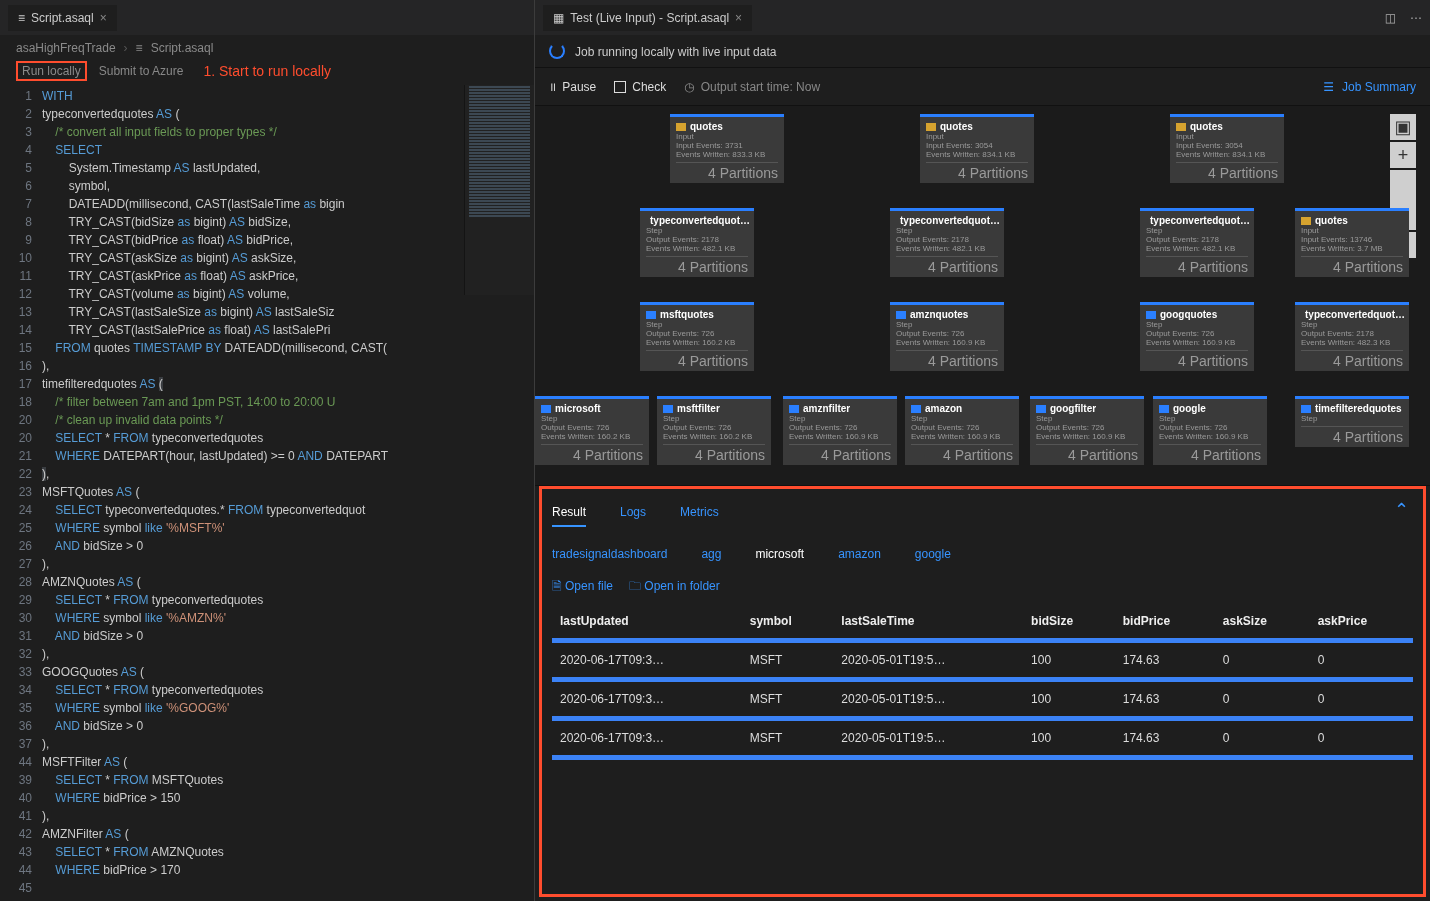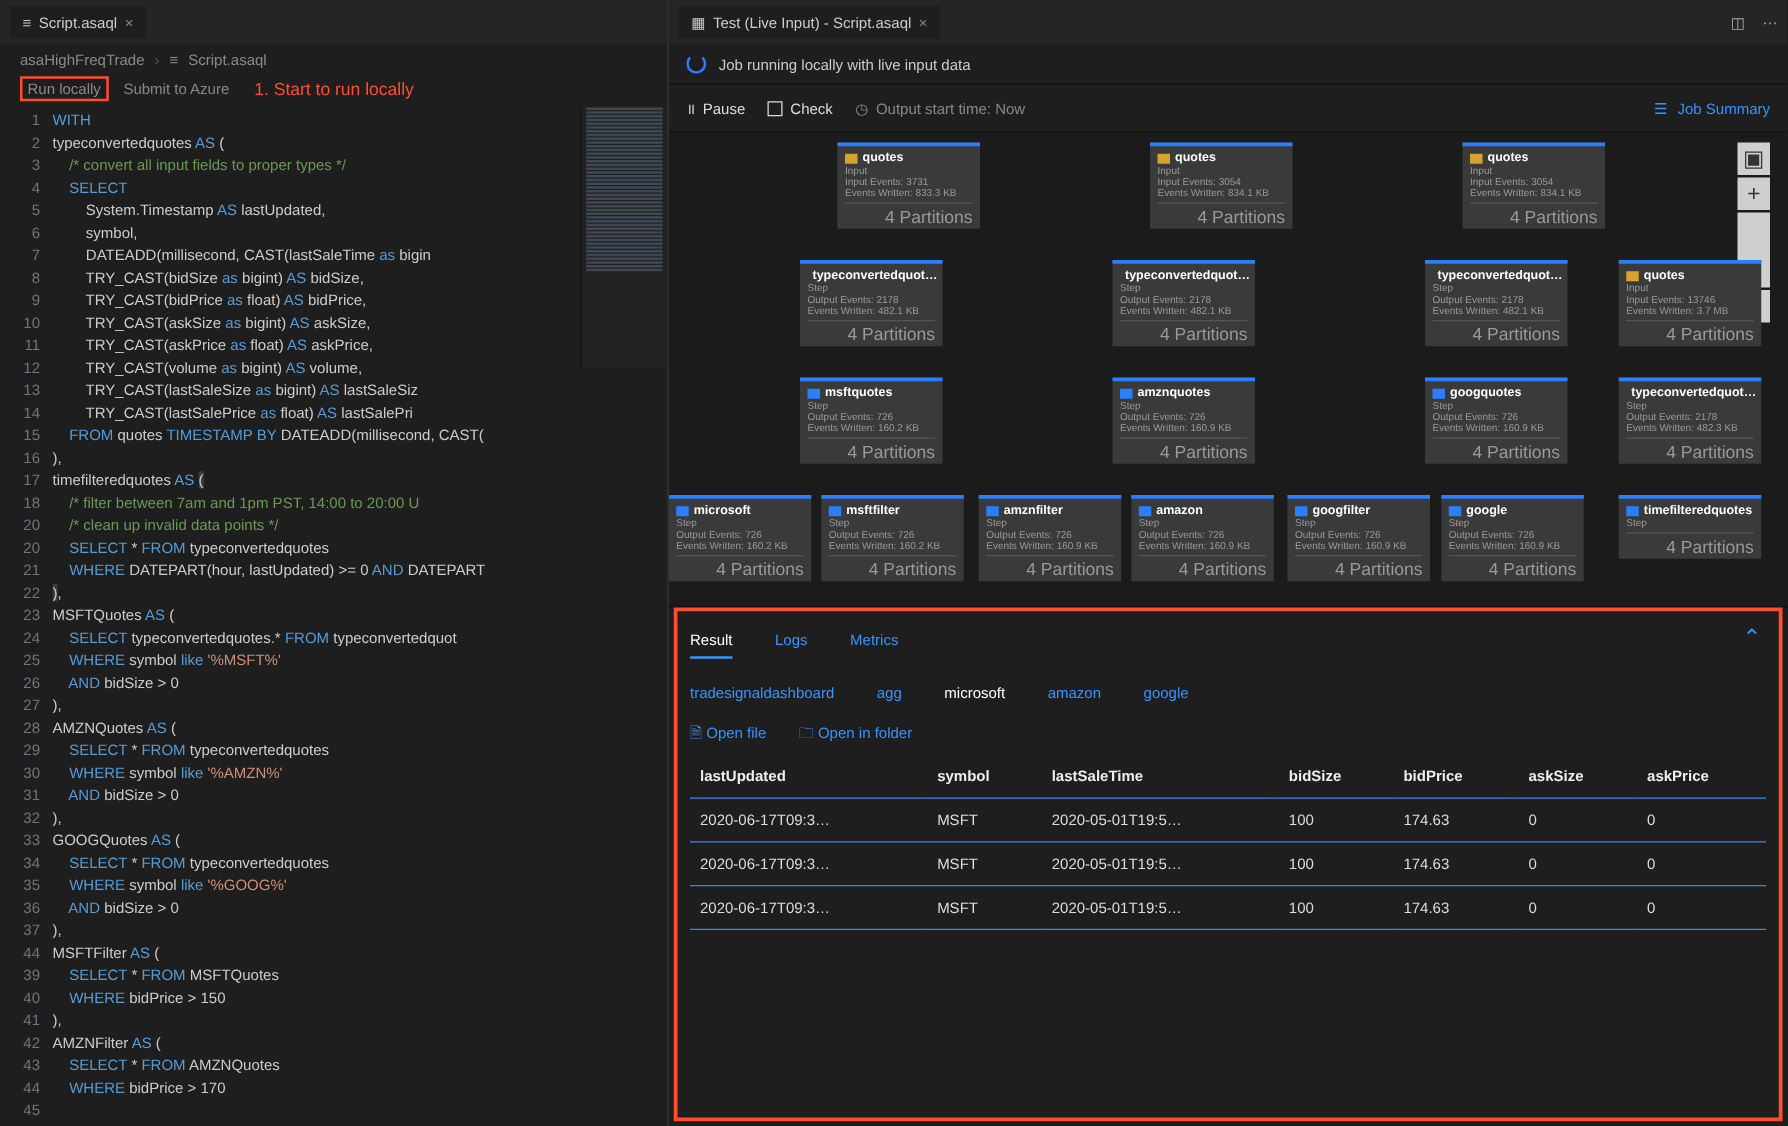--- a/index.html
+++ b/index.html
@@ -60,23 +60,23 @@
   .results{flex:1;border:3px solid var(--annot);margin:0 4px 4px 4px;display:flex;flex-direction:column;padding:6px 10px;position:relative}
   .job-row{display:flex;align-items:center;gap:20px;padding:4px 0}
   .job-dd{border:1px solid #555;padding:4px 24px 4px 8px;position:relative;min-width:100px}
   .job-dd::after{content:"⌄";position:absolute;right:6px;top:2px}
   .ann2{color:var(--annot);font-size:14px}
   .tabs2,.tabs3{display:flex;gap:34px;padding:10px 0}
   .tabs2 .t{color:var(--blue);padding-bottom:6px}
   .tabs2 .t.active{color:#fff;border-bottom:2px solid var(--blue)}
   .tabs3 .t{color:var(--blue)}
   .tabs3 .t.active{color:#fff}
-  .fileacts{display:flex;gap:26px;color:var(--blue);padding:6px 0}
+  .fileacts{display:flex;gap:16px;color:var(--blue);padding:6px 0}
   table{width:100%;border-collapse:collapse}
-  th,td{text-align:left;padding:10px 8px;border-bottom:1px solid #3b82f6;color:#ddd;font-size:12px}
+  th,td{text-align:left;padding:10px 8px;border-bottom:5px solid #3b82f6;color:#ddd;font-size:12px}
   th{color:#eee;font-weight:600}
   .chev{position:absolute;top:10px;right:14px;color:var(--blue);font-size:18px}
 </style>
 </head>
 <body>
 
 <div class="left">
   <div class="tabbar">
     <div class="tab">
       <span>≡</span>

